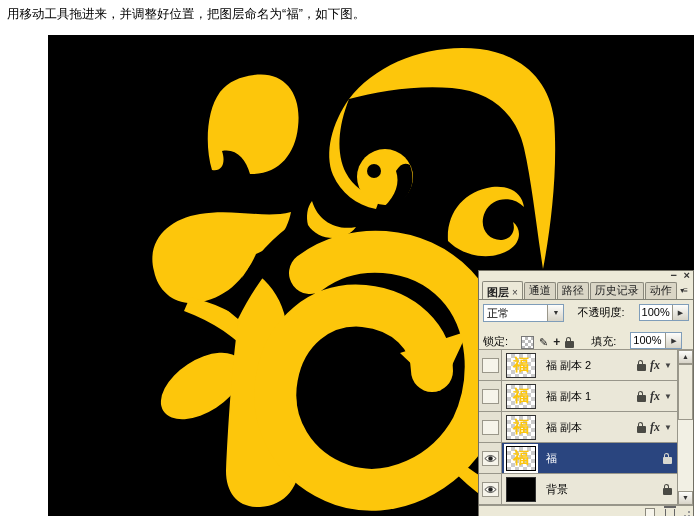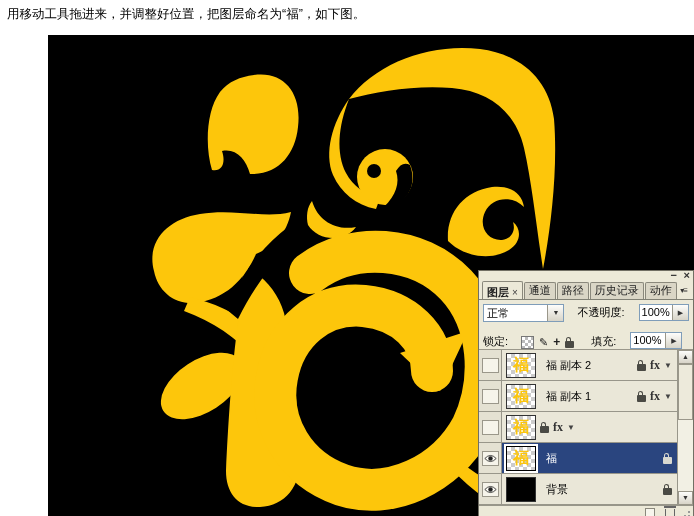--- a/index.html
+++ b/index.html
@@ -80,21 +80,21 @@
     background-color:#fff;
     background-image:linear-gradient(45deg,#ccc 25%,transparent 25%,transparent 75%,#ccc 75%),
                      linear-gradient(45deg,#ccc 25%,transparent 25%,transparent 75%,#ccc 75%);
     background-size:8px 8px;background-position:0 0,4px 4px;
     color:var(--fu,#FDC60B);font-weight:bold;font-size:16px;line-height:16px;overflow:hidden;}
   .thumb.black{background:#000;}
   .thumb.hl{outline:2px solid #fff;border:1px solid #000;}
   .lname{flex:1;padding-left:6px;white-space:nowrap;overflow:hidden;}
   .lname.italic{}
   .rowicons{display:flex;align-items:center;gap:4px;padding-right:5px;}
-  .fx{font-family:"Liberation Serif","DejaVu Serif",serif;font-weight:bold;font-size:12px;color:#333;}
+  .fx{font-family:"Liberation Serif","DejaVu Serif",serif;font-style:italic;font-weight:bold;font-size:12px;color:#333;}
   .ddown{font-size:8px;color:#444;}
 
   .scroll{position:absolute;right:0;top:0;bottom:0;width:16px;border-left:1px solid #98968a;
     background:#F2F0E4;box-sizing:border-box;}
   .sbtn{position:absolute;left:0;width:15px;height:14px;background:linear-gradient(#fdfdfb,#d8d4c8);
     border:1px solid #9a978a;box-sizing:border-box;font-size:7px;color:#333;text-align:center;line-height:12px;}
   .sbtn.up{top:0;}
   .sbtn.down{bottom:0;}
   .sthumb{position:absolute;left:0;top:14px;width:15px;height:56px;background:#EDEADB;
     border:1px solid #9a978a;box-sizing:border-box;}
@@ -232,20 +232,21 @@
           </span>
         </div>
 
         <div class="lrow">
           <span class="eyecell">
               <span class="eyebox"></span>
             </span>
           <span class="thumbcell">
               <span class="thumb">福</span>
             </span>
+          <span class="lname">福 副本</span>
           <span class="rowicons">
             <span class="padlock"></span>
             <span class="fx">fx</span>
             <span class="ddown">▼</span>
           </span>
         </div>
 
         <div class="lrow selected">
           <span class="eyecell">
             <span class="eyebox">

